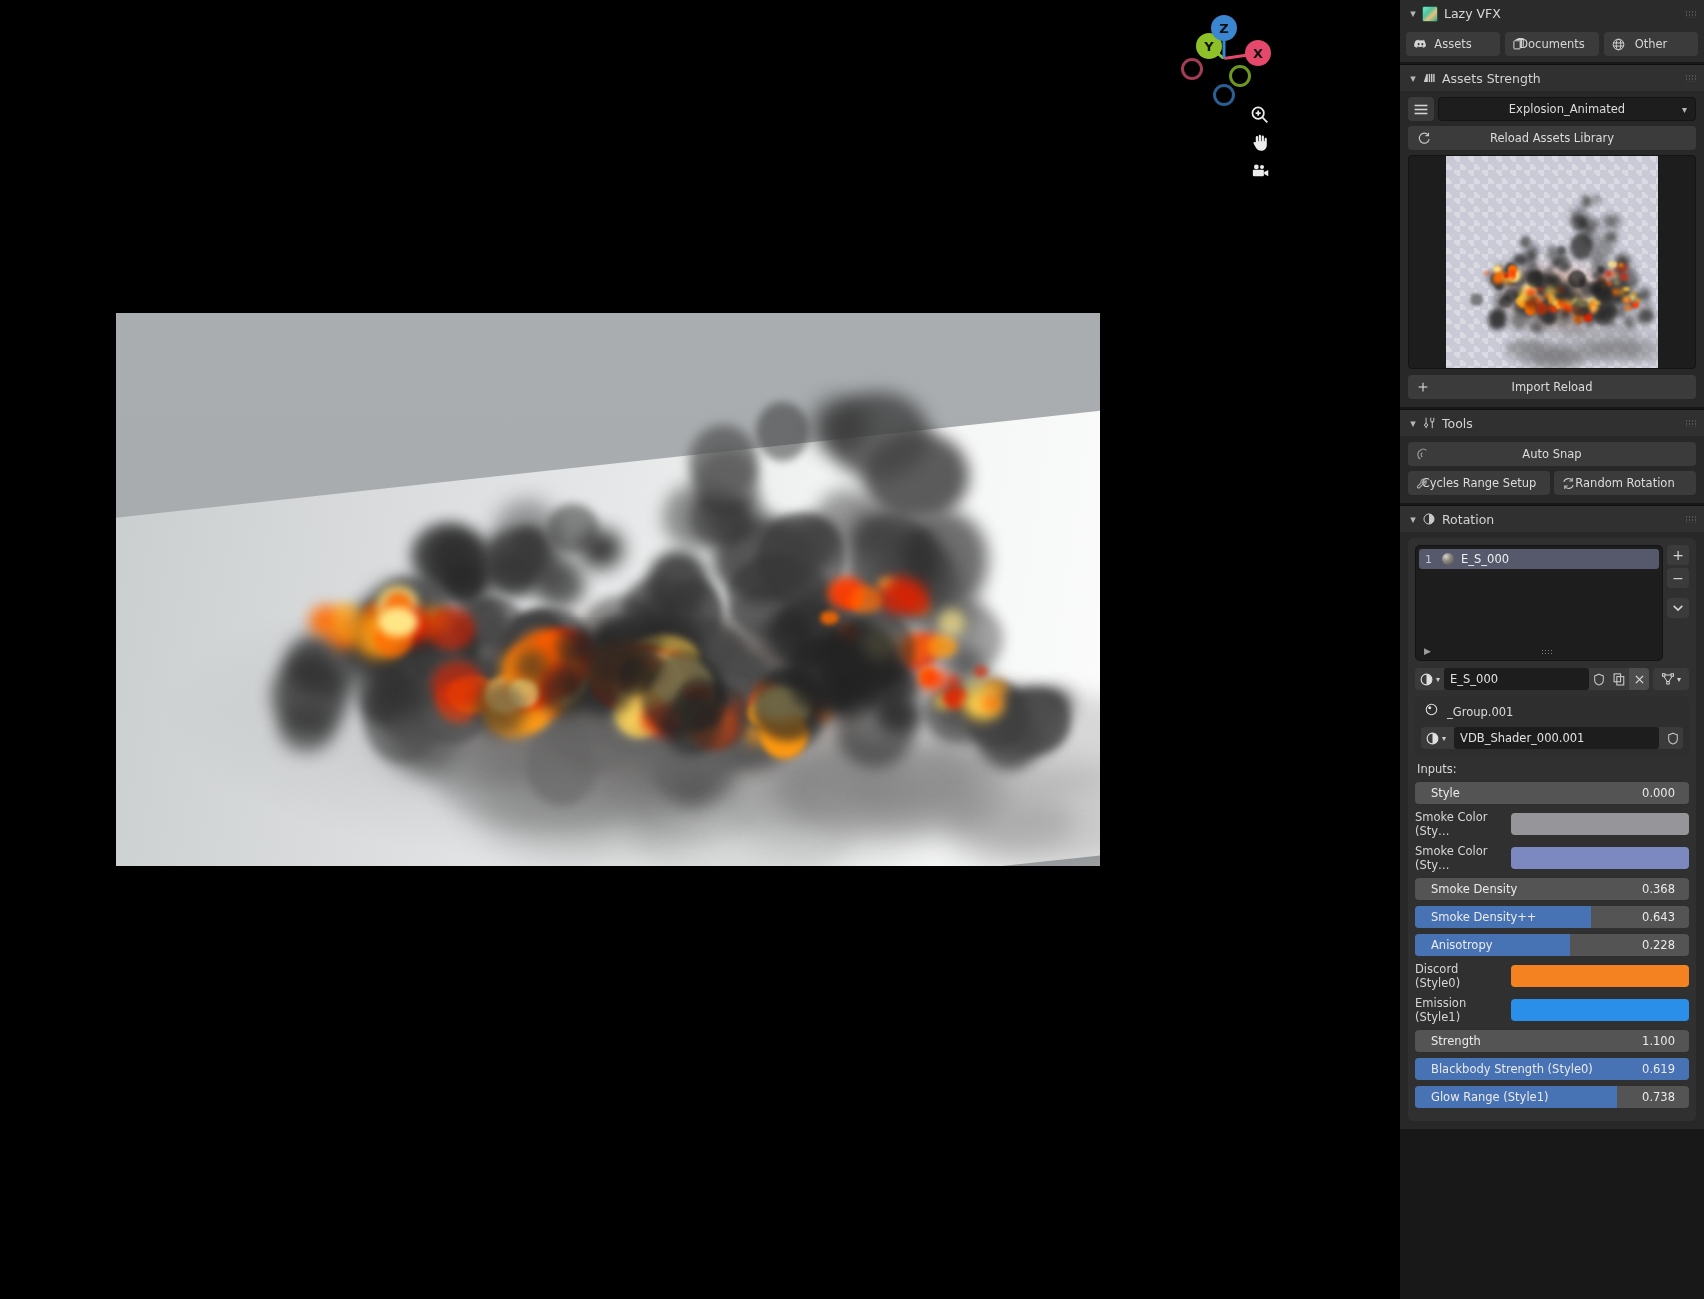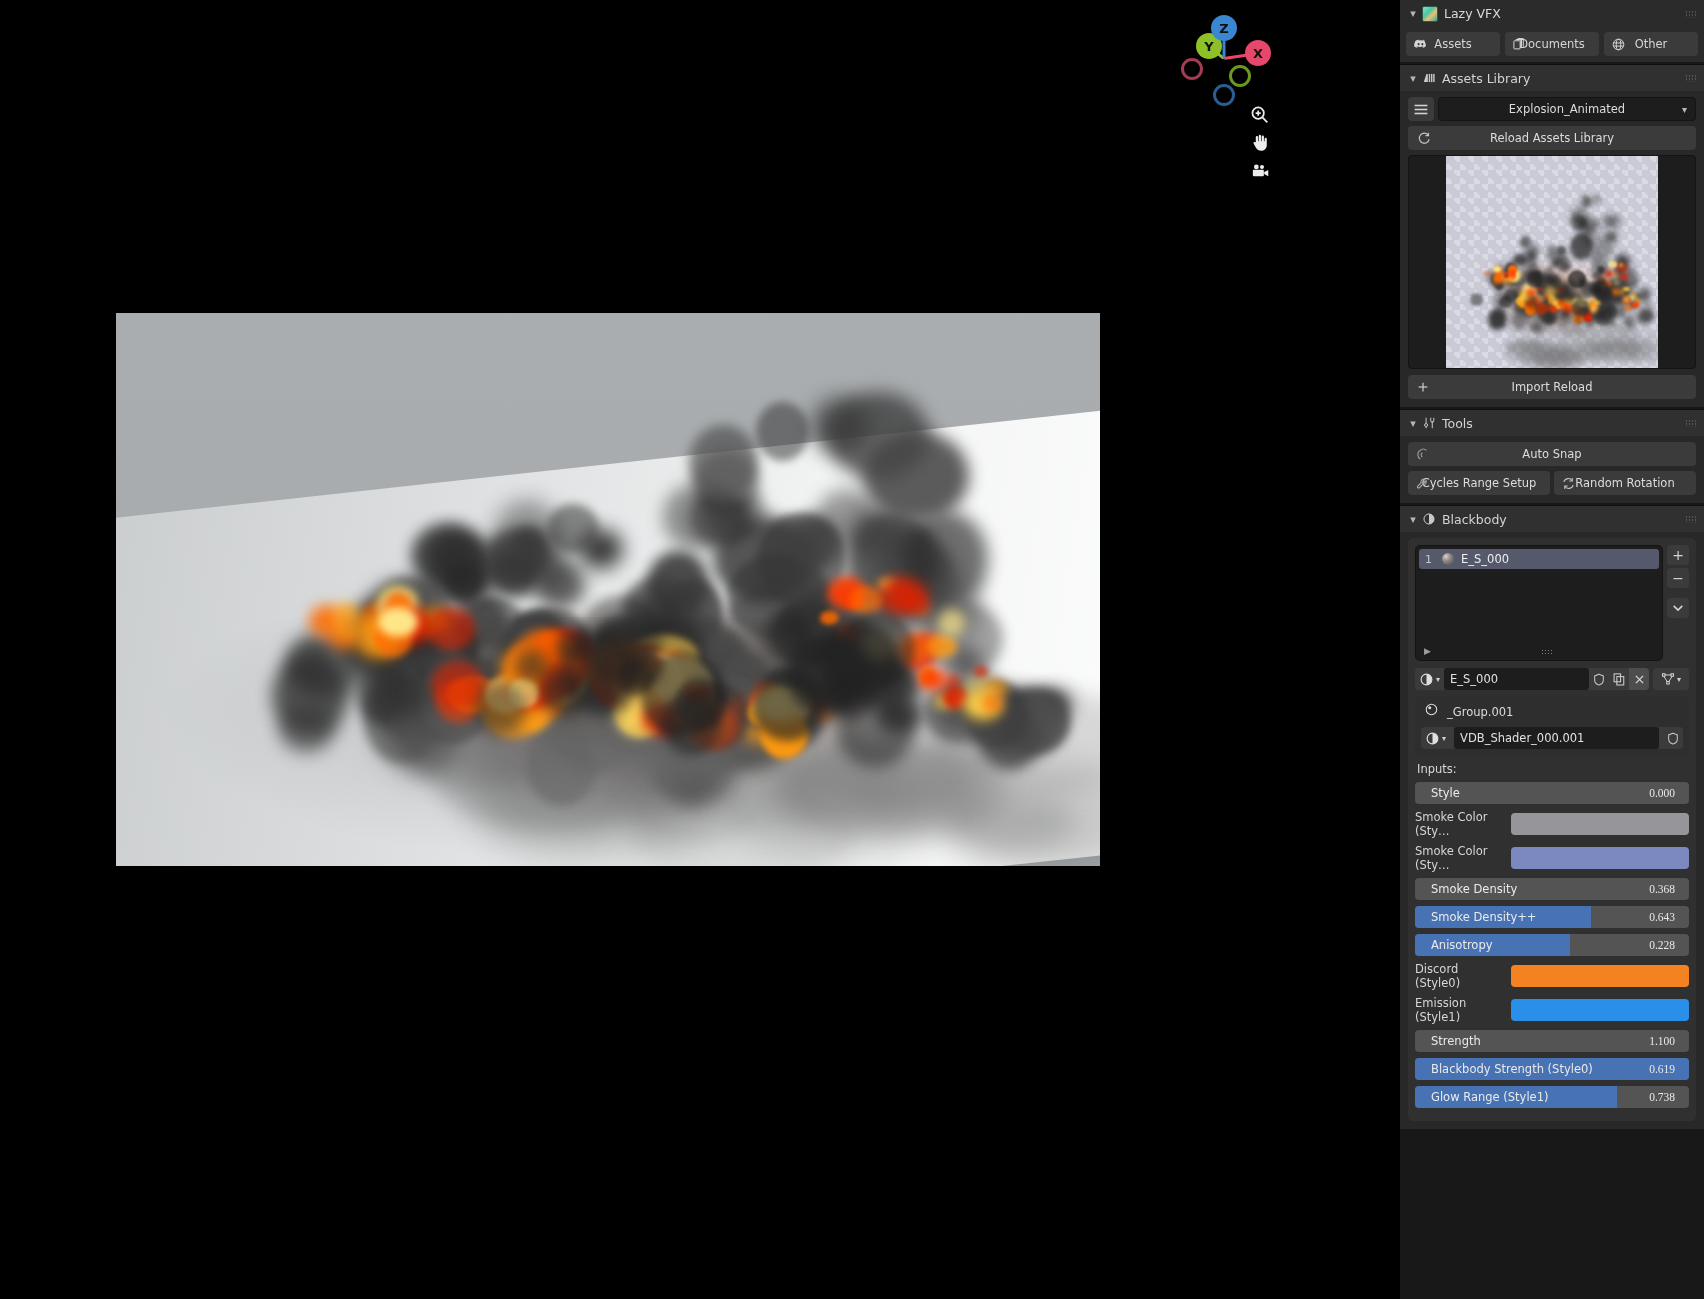--- a/index.html
+++ b/index.html
@@ -201,21 +201,21 @@
   }
 
   .inputs-label { color: #d8d8d8; font-size: 11.5px; margin: 4px 0 6px 2px; }
 
   .slider {
     position: relative; height: 22px; border-radius: 4px; background: #545454;
     display: flex; align-items: center; margin-bottom: 6px; overflow: hidden;
   }
   .slider .fill { position: absolute; left: 0; top: 0; bottom: 0; background: #4772b3; }
   .slider .s-label { position: relative; color: #eaeaea; font-size: 11.5px; padding-left: 16px; z-index: 1; }
-  .slider .s-val { position: absolute; right: 14px; color: #eaeaea; font-size: 11.5px; z-index: 1; font-family: Liberation Serif, serif; }
+  .slider .s-val { position: absolute; right: 14px; color: #eaeaea; font-size: 11.5px; z-index: 1; }
 
   .color-row { display: flex; align-items: center; margin-bottom: 6px; gap: 4px; }
   .color-label { color: #d6d6d6; font-size: 11.5px; width: 92px; flex: 0 0 92px; }
   .color-swatch { flex: 1; height: 22px; border-radius: 4px; }
 </style>
 </head>
 <body>
 
 <div id="root">
 
@@ -582,21 +582,21 @@
       <div class="panel-head">
         <span class="chev">▾</span>
         <span class="p-ico">
           <svg width="14" height="14" viewBox="0 0 24 24" fill="#c9c9c9">
             <path d="M3 19 L7.5 5 L10 5 L10 19 Z"></path>
               <rect x="11.6" y="5" width="2.4" height="14"></rect>
             <rect x="15.4" y="5" width="2.4" height="14"></rect>
               <rect x="19.2" y="5" width="2.4" height="14"></rect>
           </svg>
         </span>
-        <span class="panel-title">Assets Library</span>
+        <span class="panel-title">Assets Strength</span>
         <span class="grip"></span>
       </div>
       <div class="panel-body">
         <div class="row">
           <div class="icon-btn">
             <svg width="16" height="13" viewBox="0 0 20 16" fill="none" stroke="#d2d2d2" stroke-width="2">
               <line x1="2" y1="3" x2="18" y2="3"></line>
                 <line x1="2" y1="8" x2="18" y2="8"></line>
                 <line x1="2" y1="13" x2="18" y2="13"></line>
             </svg>
@@ -958,21 +958,21 @@
 
     <div class="panel">
       <div class="panel-head">
         <span class="chev">▾</span>
         <span class="p-ico">
           <svg width="14" height="14" viewBox="0 0 24 24">
             <circle cx="12" cy="12" r="8.6" fill="none" stroke="#c9c9c9" stroke-width="1.7"></circle>
             <path d="M12 3.4a8.6 8.6 0 0 1 0 17.2z" fill="#c9c9c9"></path>
           </svg>
         </span>
-        <span class="panel-title">Blackbody</span>
+        <span class="panel-title">Rotation</span>
         <span class="grip"></span>
       </div>
 
       <div class="panel-body" style="background:#282828;">
         <div style="background:#303030;border-radius:5px;padding:7px;">
 
           <div class="mat-box">
             <div class="mat-list">
               <div class="mat-item">
                 <span class="mat-index">1</span>

